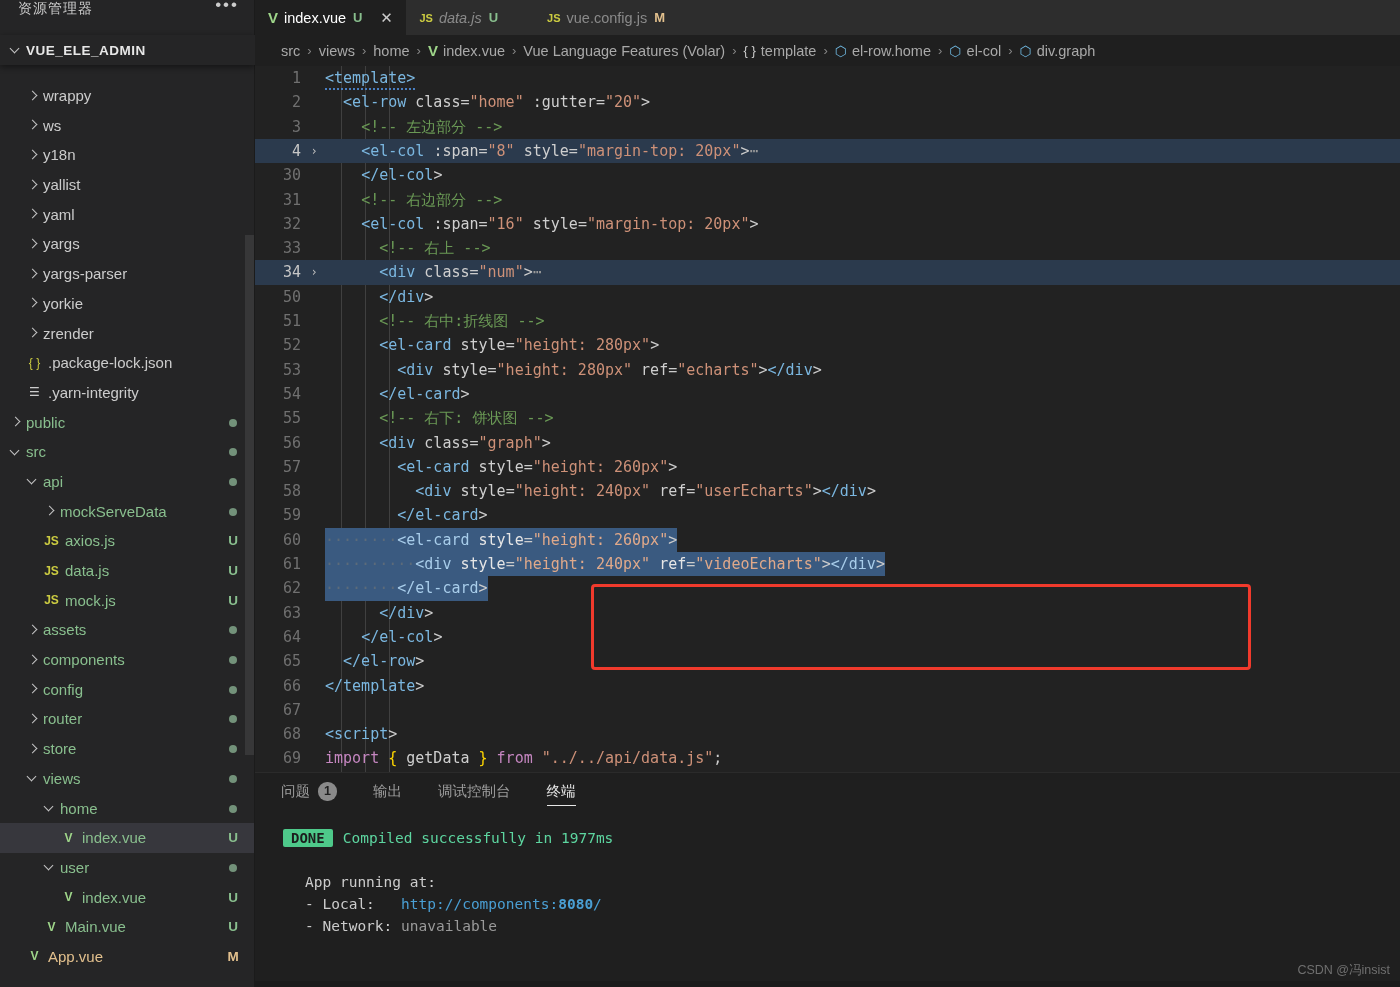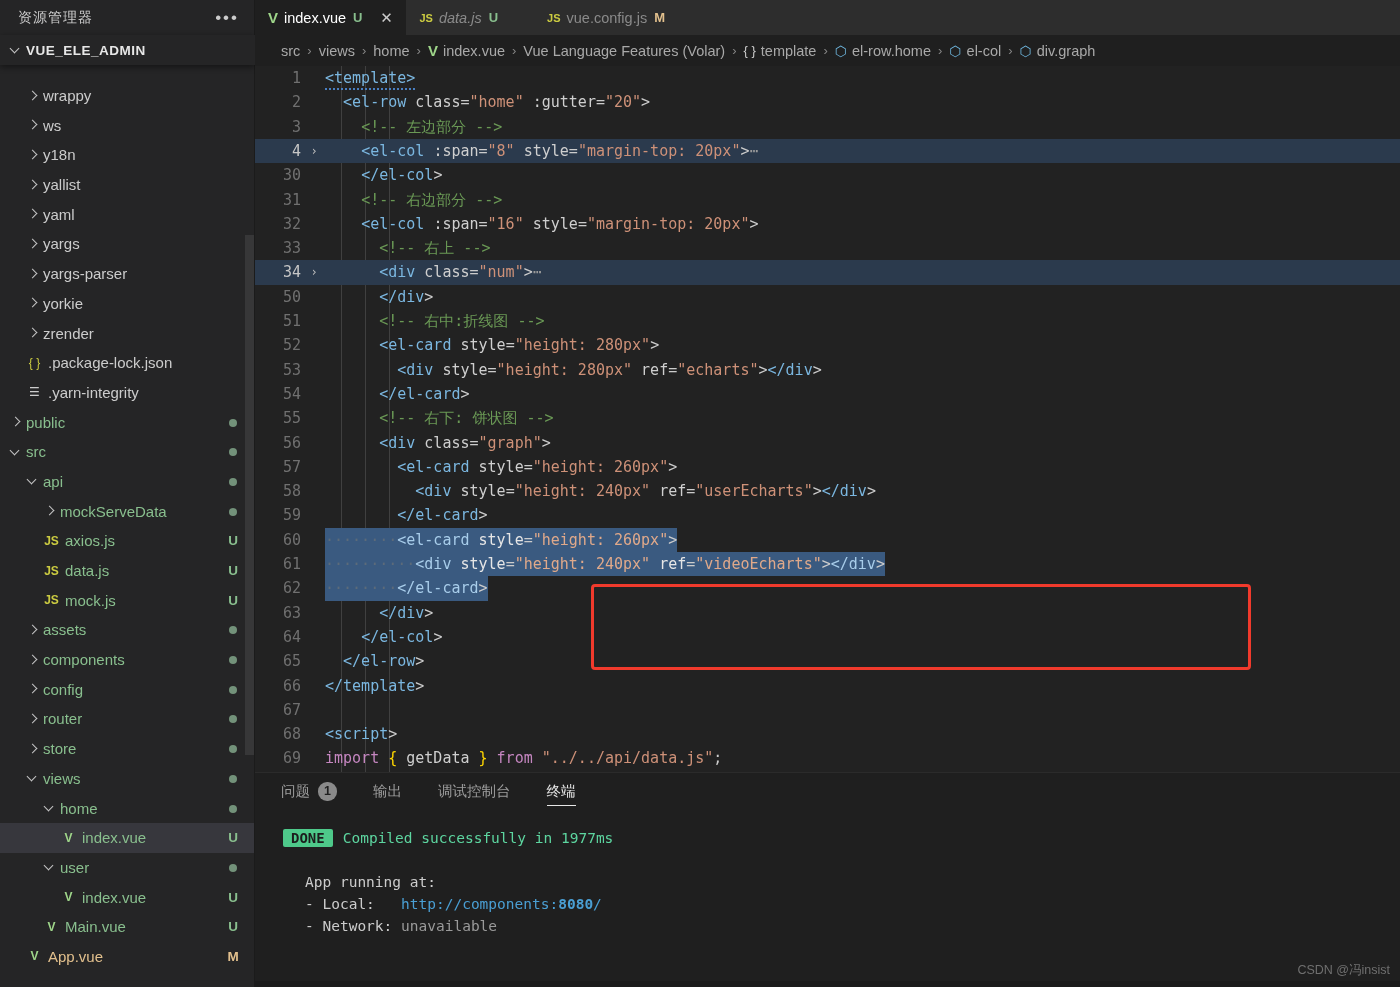--- a/index.html
+++ b/index.html
@@ -13,21 +13,21 @@
 
   
   .sidebar {
     width: 255px; height: 987px;
     background: #252526;
     position: relative;
     flex: 0 0 255px;
     overflow: hidden;
   }
   .sb-header {
-    height: 35px; display: flex; align-items: center;
+    height: 35px; display: flex; 
     padding: 0 10px 0 18px; color: #bbbbbb;
     font-size: 14.5px; letter-spacing: 1px;
     justify-content: space-between;
     background: #252526;
   }
   .sb-header .title { font-size: 14px; color: #cccccc; }
   .sb-dots { color: #cccccc; font-size: 17px; letter-spacing: 2px; line-height: 10px; padding-right: 6px; }
   .sb-root {
     height: 30px; display: flex; align-items: center;
     padding-left: 8px; color: #e7e7e7;

